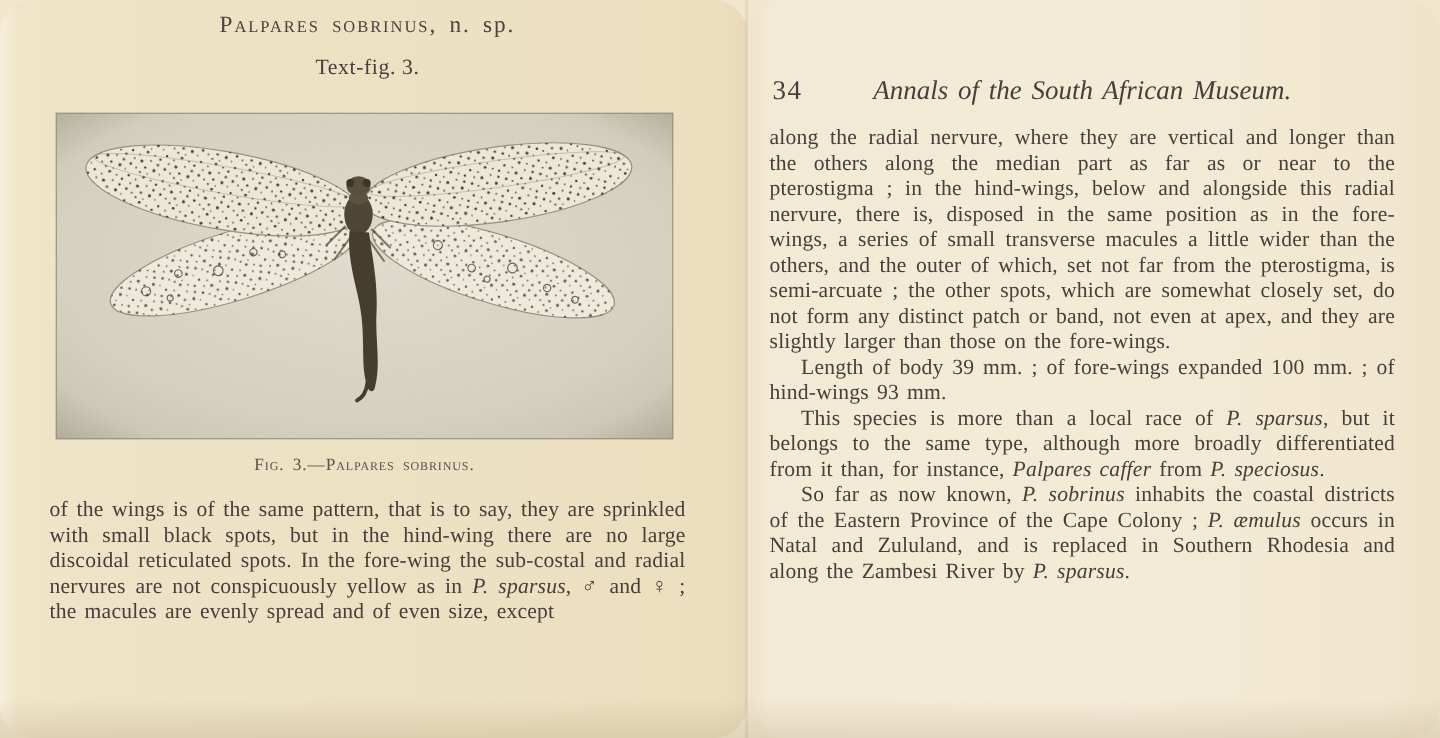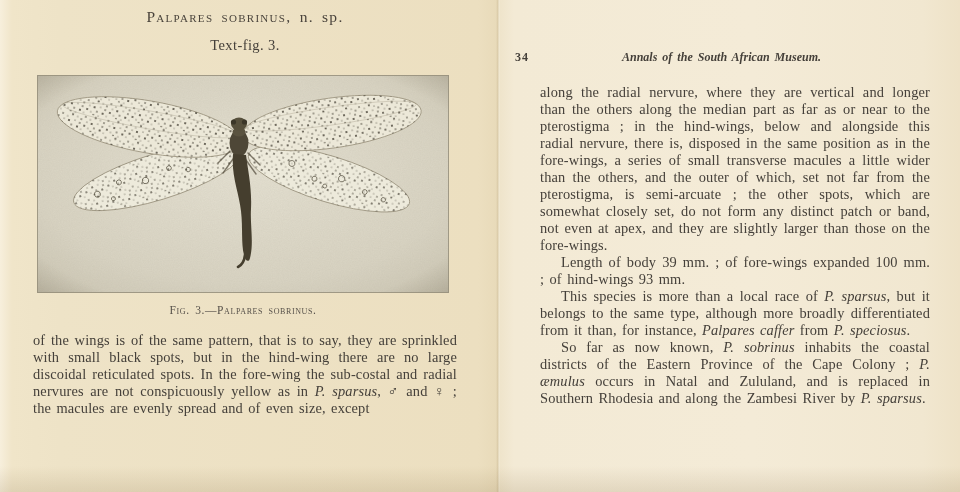--- a/index.html
+++ b/index.html
@@ -4,21 +4,21 @@
 <title>Scanned page spread</title>
 <style>
   html,body{margin:0;padding:0;}
   body{
     width:960px;height:492px;overflow:hidden;position:relative;
     background:#f1e7cf;
     font-family:"Liberation Serif","DejaVu Serif",serif;
     color:var(--color-ink,#45403a);
   }
   .scan{position:absolute;inset:0;}
-  .page{position:absolute;top:0;height:492px;}
+  .page{position:absolute;top:0;height:492px;border-radius:22px;}
   .page-left{
     left:0;width:498px;
     background:linear-gradient(90deg,#f7efdc 0px,#f0e5c9 12px,var(--color-paper-left,#eee3c7) 60px,#ecdfc0 96%,#e8dab9 100%);
   }
   .page-right{
     left:498px;width:462px;
     background:linear-gradient(90deg,#eee3c9 0px,#f3ead5 16px,var(--color-paper-right,#f4ebd7) 55%,#f1e7d0 92%,#eee2c7 100%);
   }
   .seam{position:absolute;left:496px;top:0;width:4px;height:492px;
     background:linear-gradient(90deg,rgba(130,105,60,0) 0,rgba(130,105,60,.14) 45%,rgba(255,250,232,.45) 100%);}
@@ -42,24 +42,24 @@
   .col-left p.after-figure{margin-top:10px;}
 
   figure{margin:21px 0 16px 4px;padding:0;width:412px;}
   figcaption{
     margin-top:11px;text-align:center;font-size:11.5px;letter-spacing:.6px;
     color:#57514a;word-spacing:2px;
   }
   .sc{font-variant:small-caps;}
   .it{font-style:italic;}
 
-  .running-head{position:relative;height:18px;font-size:12px;font-weight:bold;}
+  .running-head{position:relative;height:18px;font-size:18px;}
   .pagenum{position:absolute;left:2px;top:0;letter-spacing:1px;}
   .runtitle{position:absolute;left:0;right:0;top:0;text-align:center;font-style:italic;word-spacing:2px;}
-  .col-right .body-text{margin-top:16px;margin-left:27px;}
+  .col-right .body-text{margin-top:16px;}
 
   svg{display:block;}
 </style>
 </head>
 <body>
 
 <div class="scan">
 
   <div class="page page-left">
     <div class="col-left">

